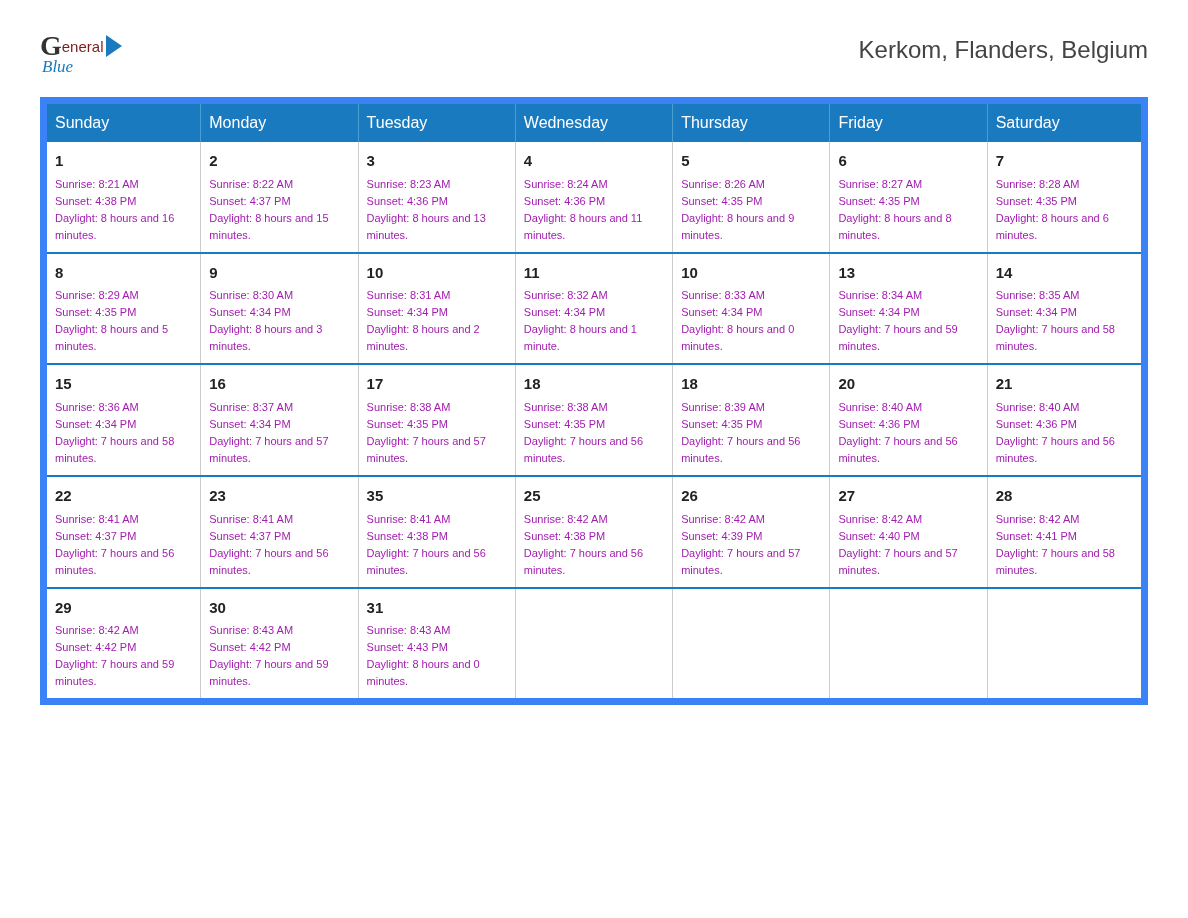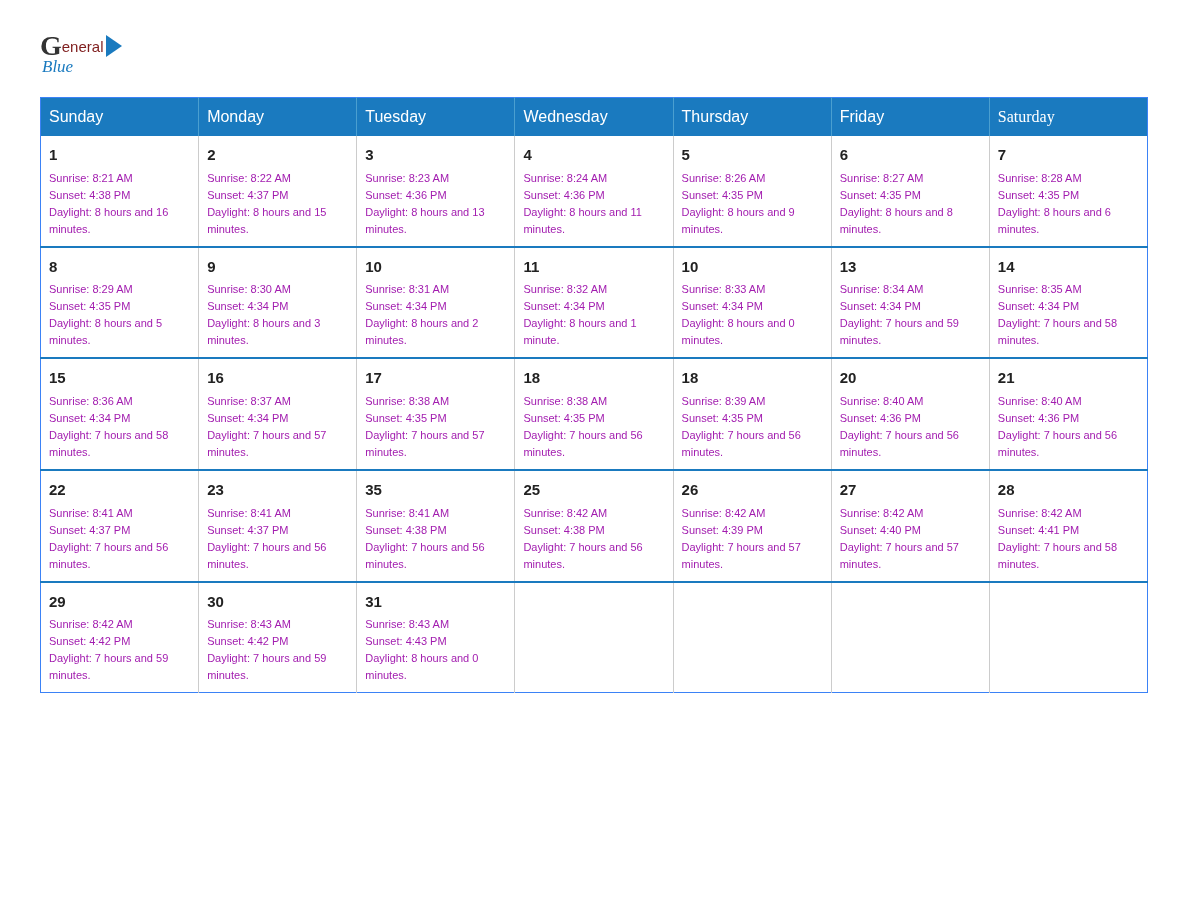--- a/index.html
+++ b/index.html
@@ -26,36 +26,35 @@
       line-height: 1;
     }
     .location-title {
       font-size: 24px;
       color: #444;
       margin-top: 6px;
     }
     table {
       width: 100%;
       border-collapse: collapse;
-      border: 1px solid #3b82f6;
+      border: 7px solid #3b82f6;
     }
     thead tr {
       background-color: #1a7abf;
     }
     thead th {
       color: #fff;
       padding: 10px 8px;
       text-align: left;
       font-size: 16px;
       font-weight: normal;
       border-right: 1px solid #4a9fd0;
     }
     thead th:last-child {
       border-right: none;
-      font-family: Liberation Serif, serif;
     }
     tbody tr {
       border-bottom: 2px solid #1a7abf;
     }
     tbody tr:last-child {
       border-bottom: none;
     }
     tbody td {
       vertical-align: top;
       padding: 8px 8px;
@@ -130,20 +129,21 @@
 <div class="header-area">
   <div class="logo-container">
     <div class="logo-top">
       <span class="logo-g">G</span>
       <span class="logo-eneral">eneral</span>
       <span class="logo-triangle"></span>
     </div>
     <div class="logo-bottom">Blue</div>
   </div>
   <div class="title-area">
+    <div class="location-title">Kerkom, Flanders, Belgium</div>
   </div>
 </div>
 
 <table>
   <thead>
     <tr>
     <th>Sunday</th>
         <th>Monday</th>
         <th>Tuesday</th>
         <th>Wednesday</th>

